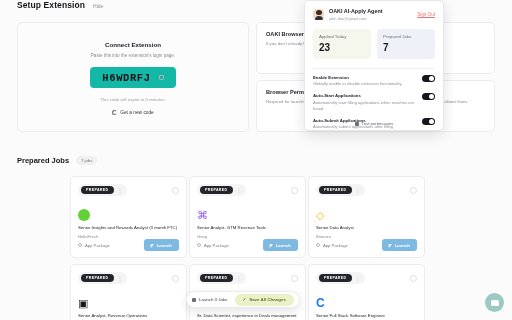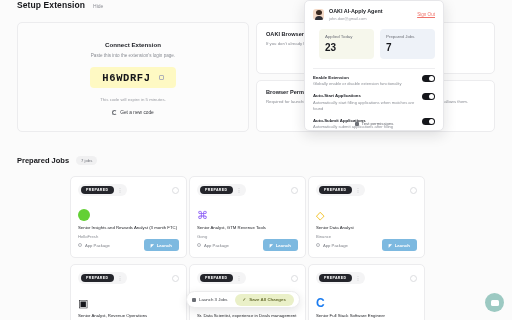--- a/index.html
+++ b/index.html
@@ -33,21 +33,21 @@
     flex: 0 0 232px; height: 110px;
     display: flex; flex-direction: column; align-items: center;
     padding-top: 18px;
     background: #fcfcfc;
   }
   .connect-title { font-size: 6.2px; font-weight: 700; color: #22242a; }
   .connect-sub { font-size: 4.6px; color: #8a8d94; margin-top: 5px; }
   .code-box {
     margin-top: 9px;
     width: 86px; height: 21px;
-    background: #fef9c3; border-radius: 4px;
+    background: #14b8a6; border-radius: 4px;
     display: flex; align-items: center; justify-content: center; gap: 8px;
   }
   .code-text {
     font-family: "Liberation Mono", monospace;
     font-size: 10.5px; font-weight: 700; color: #14151a; letter-spacing: .6px;
   }
   .copy-ico { width: 5px; height: 5px; border: .7px solid #b0b2b8; border-radius: 1px; }
   .code-expire { font-size: 4.4px; color: #9a9ca2; margin-top: 9px; }
   .newcode {
     margin-top: 8px; display: flex; align-items: center; gap: 3px;
@@ -85,21 +85,21 @@
     width: 6px; height: 5px; border-radius: 50% 50% 40% 40%; background: #3b2a20;
   }
   .avatar:after {
     content: ""; position: absolute; left: 1.5px; bottom: 0;
     width: 8px; height: 4px; border-radius: 4px 4px 0 0; background: #2f2f36;
   }
   .pop-name { font-size: 5.4px; font-weight: 700; color: #1b1d22; }
   .pop-mail { font-size: 4px; color: #9fa1a8; margin-top: 1.5px; }
   .signout { margin-left: auto; font-size: 4.6px; color: #f0726a; }
 
-  .stats { display: flex; gap: 6px; margin-top: 8px; margin-left: 6px; }
+  .stats { display: flex; gap: 6px; margin-top: 8px; }
   .stat { flex: 1; border-radius: 4px; padding: 5px 6px 6px 6px; }
   .stat.a { background: #f6f7ec; }
   .stat.b { background: #eef2f8; }
   .stat-label { font-size: 4.4px; color: #6e7179; }
   .stat-value { font-size: 10px; font-weight: 700; color: #17181d; margin-top: 3px; }
 
   .settings { margin-top: 9px; border-top: 1px solid #eeeef0; padding-top: 6px; }
   .srow { display: flex; align-items: flex-start; gap: 6px; margin-bottom: 6px; }
   .scol { flex: 1; }
   .s-title { font-size: 4.3px; font-weight: 700; color: #202228; }

